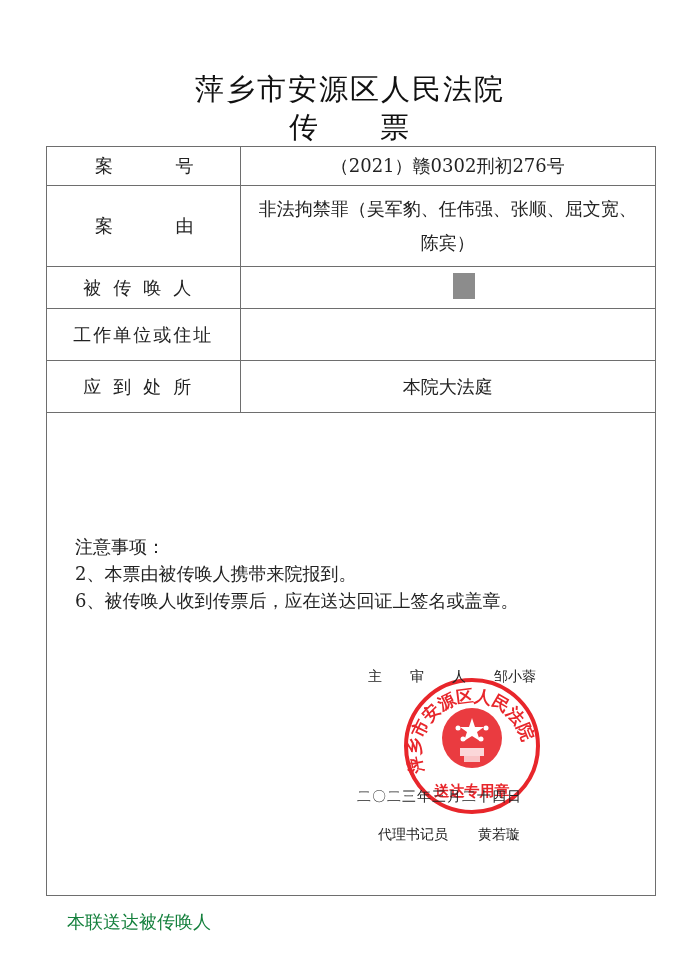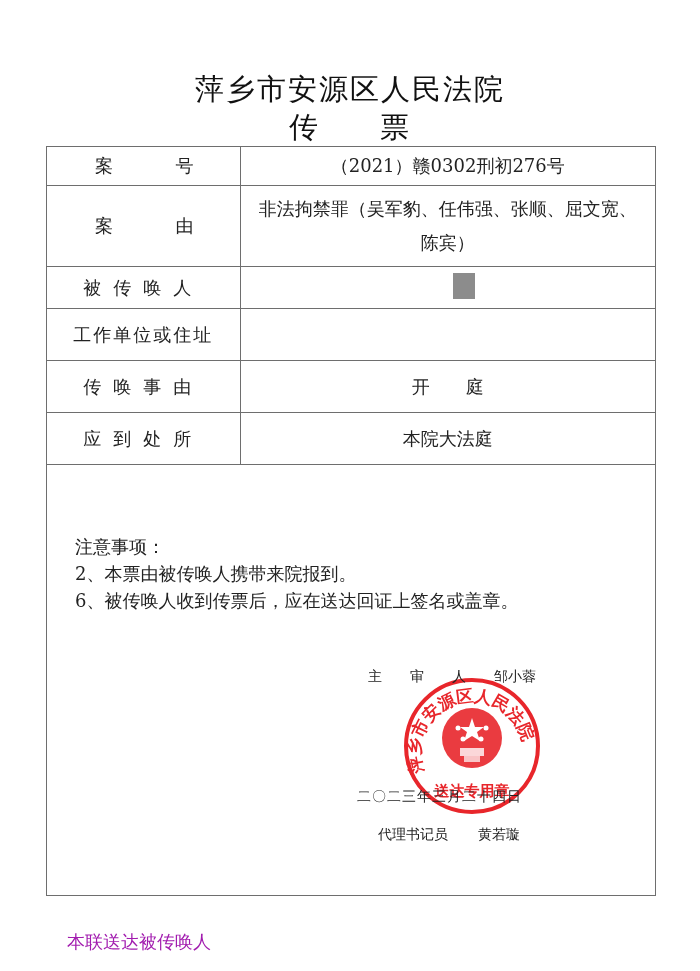--- a/index.html
+++ b/index.html
@@ -41,21 +41,21 @@
 
   .sig { position:absolute; font-size:14px; color:#222; white-space:nowrap; }
   .judge { left:368px; top:668px; }
   .judge .k { display:inline-block; width:28px; }
   .date { left:357px; top:788px; letter-spacing:1px; }
   .clerk { left:378px; top:826px; }
 
   .stamp {
     position:absolute; left:403px; top:676px; width:138px; height:140px;
   }
-  .footer { position:absolute; left:67px; top:930px; font-size:18px; color:#a21caf; }
+  .footer { position:absolute; left:67px; top:910px; font-size:18px; color:#15803d; }
 </style>
 </head>
 <body>
 
 <div class="title t1">萍乡市安源区人民法院</div>
 <div class="title t2">
   <span>传</span><span class="gap"></span><span>票</span>
 </div>
 
 <div class="frame"></div>
@@ -83,24 +83,20 @@
       <div>陈宾）</div>
     </td>
   </tr>
   <tr style="height:42px">
     <td class="lbl lbl-spread">被传唤人</td>
     <td class="val"><span class="redact"></span></td>
   </tr>
   <tr style="height:52px">
     <td class="lbl" style="letter-spacing:2px">工作单位或住址</td>
     <td class="val"></td>
-  </tr>
-  <tr style="height:52px">
-    <td class="lbl lbl-spread">传唤事由</td>
-    <td class="val">开　　庭</td>
   </tr>
   <tr style="height:52px">
     <td class="lbl lbl-spread">应到处所</td>
     <td class="val">本院大法庭</td>
   </tr>
 </tbody>
   </table>
 
 <div class="notes">
   <div>注意事项：</div>

